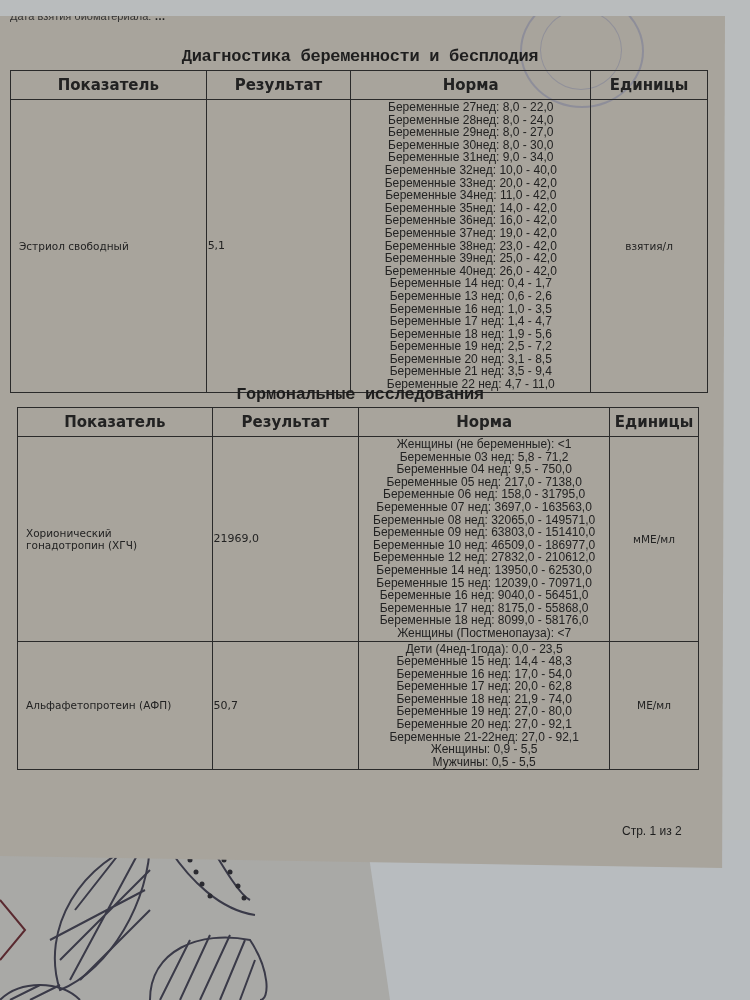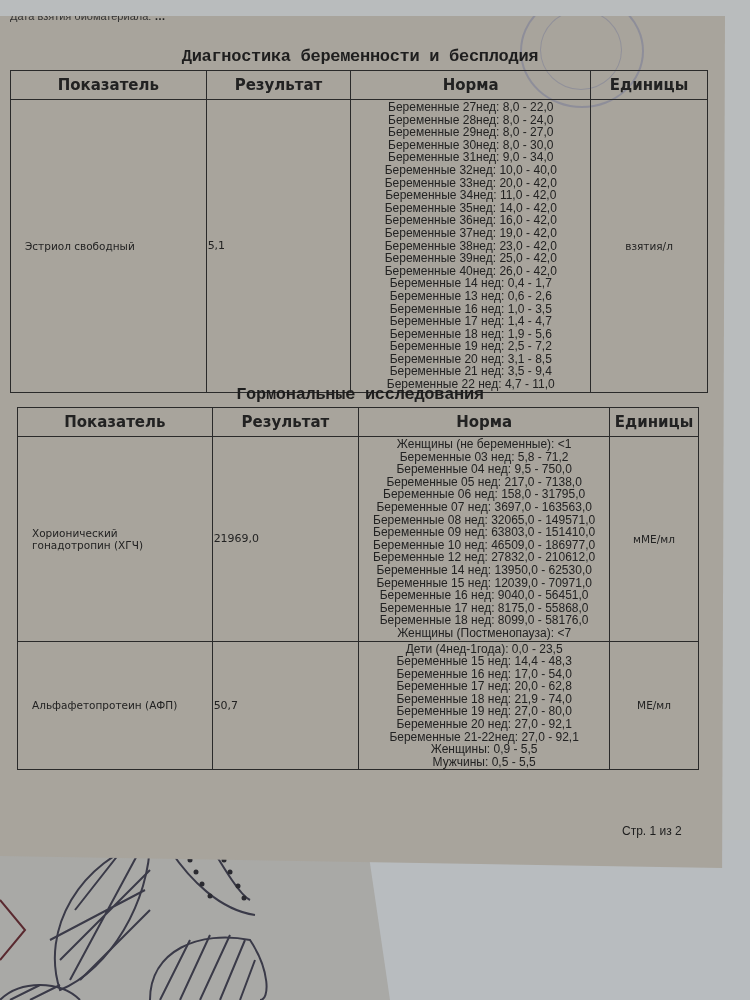--- a/index.html
+++ b/index.html
@@ -41,21 +41,21 @@
     font-family:Liberation Mono, monospace; letter-spacing:-0.3px;
   }
   table.lab {
     position:absolute; border-collapse:collapse; color:#222;
     font-size:10px;
   }
   table.lab th, table.lab td { border:1px solid #2a2a2a; }
   table.lab th {
     font-family:"DejaVu Sans", sans-serif; font-size:15px; font-weight:bold; height:26px;
   }
-  td.name { text-align:left; padding-left:14px; font-size:10.5px; font-family:"DejaVu Sans", sans-serif; }
+  td.name { text-align:left; padding-left:8px; font-size:10.5px; font-family:"DejaVu Sans", sans-serif; }
   td.result { font-size:11px; font-family:"DejaVu Sans", sans-serif; }
   td.units { text-align:center; font-size:10.5px; font-family:"DejaVu Sans", sans-serif; }
   td.norm { text-align:center; padding:1px 0; }
   .norm-line { display:block; line-height:12.6px; font-size:12px; white-space:nowrap; }
   .page-num {
     position:absolute; left:622px; top:808px; font-size:12px; color:#1e1e1e;
   }
 </style>
 </head>
 <body>

